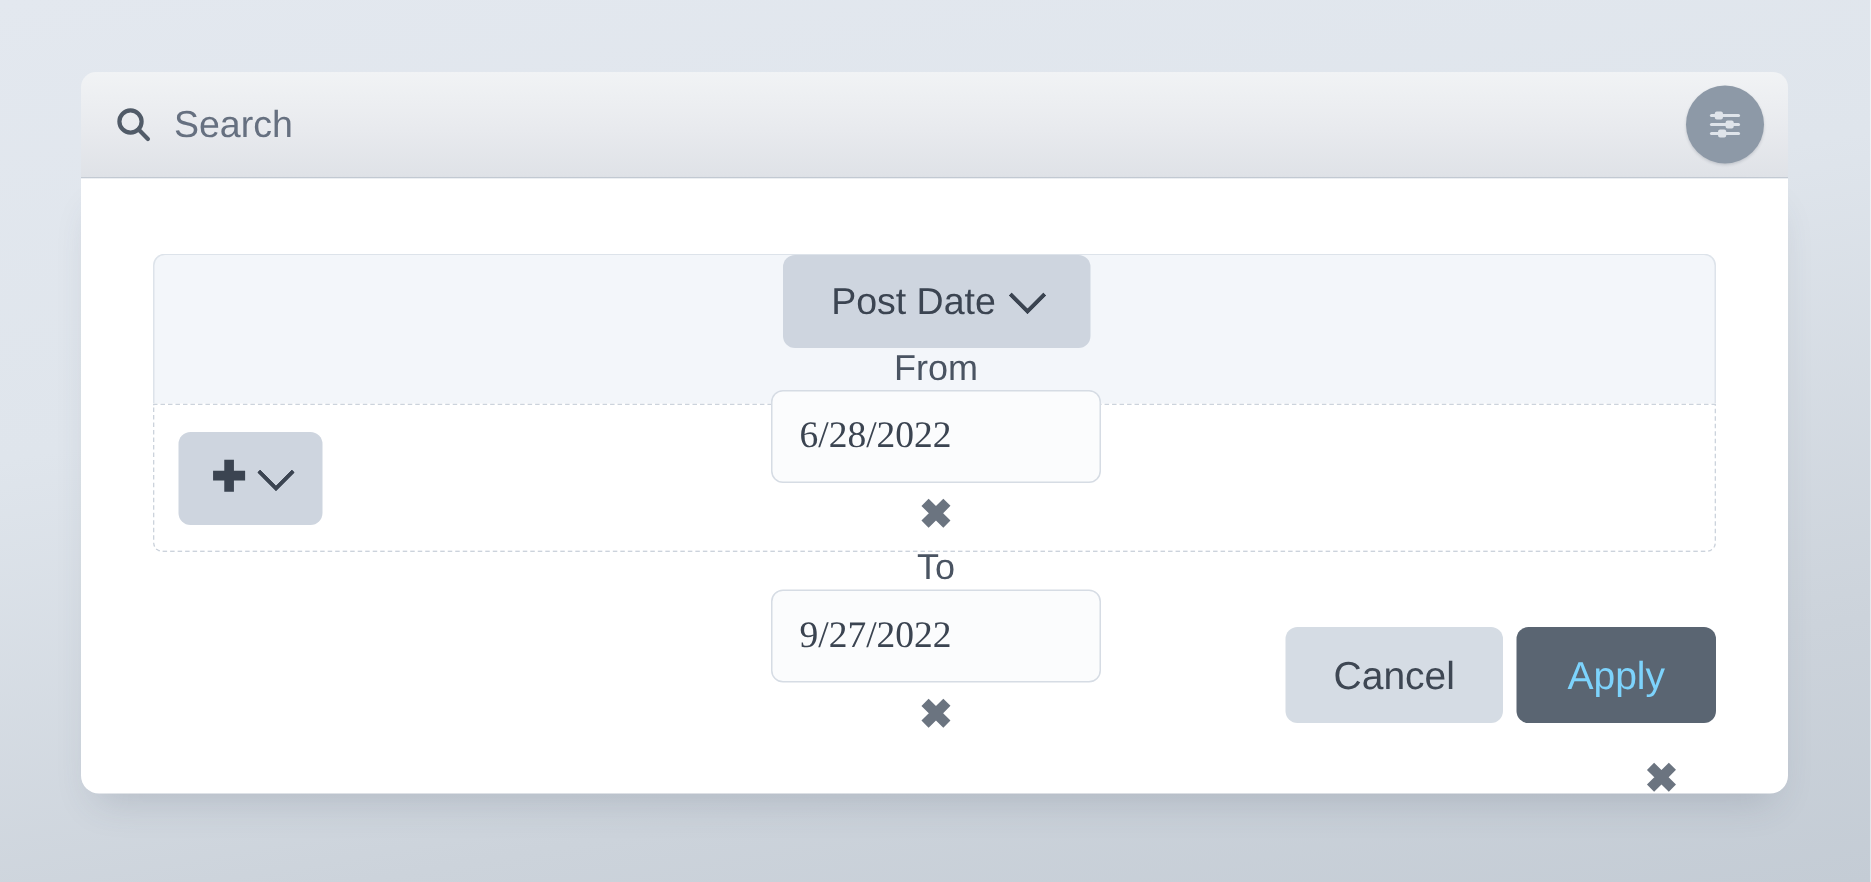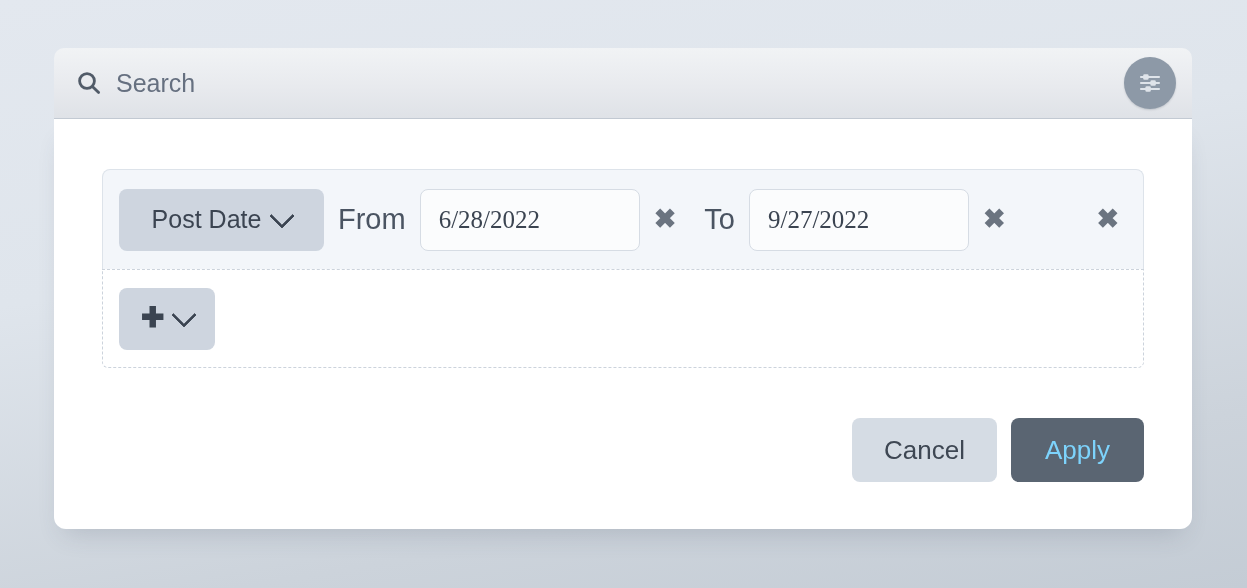--- a/index.html
+++ b/index.html
@@ -102,20 +102,21 @@
   .filter-row {
     box-sizing: border-box;
     height: 100px;
     background: #f3f6fa;
     border: 1px solid #dde3ea;
     border-bottom: 0;
     border-radius: 8px 8px 0 0;
     display: flex;
     align-items: center;
     padding: 0 14px 0 16px;
+    flex-direction: column;
   }
 
   .field-pill {
     flex: 0 0 auto;
     height: 62px;
     min-width: 205px;
     box-sizing: border-box;
     padding: 0 20px;
     border: 0;
     border-radius: 8px;
@@ -134,21 +135,21 @@
     width: 15px;
     height: 15px;
     border-right: 3.5px solid currentColor;
     border-bottom: 3.5px solid currentColor;
     transform: translateY(-4px) rotate(45deg);
     border-radius: 1px;
   }
 
   .range-label {
     flex: 0 0 auto;
-    font-size: 29px;
+    font-size: 24px;
     color: #4a5462;
     margin: 0 14px;
     white-space: nowrap;
   }
 
   .date-input {
     flex: 0 0 auto;
     width: 220px;
     height: 62px;
     box-sizing: border-box;
@@ -210,21 +211,21 @@
     transform: translateY(-1px);
   }
 
   
   .actions {
     position: absolute;
     right: 48px;
     top: 299px;
     display: flex;
     align-items: center;
-    gap: 14px;
+    gap: 9px;
   }
   .btn {
     height: 64px;
     box-sizing: border-box;
     border: 0;
     border-radius: 8px;
     font-family: "Liberation Sans", sans-serif;
     font-size: 26px;
     cursor: pointer;
     padding: 0 26px;

